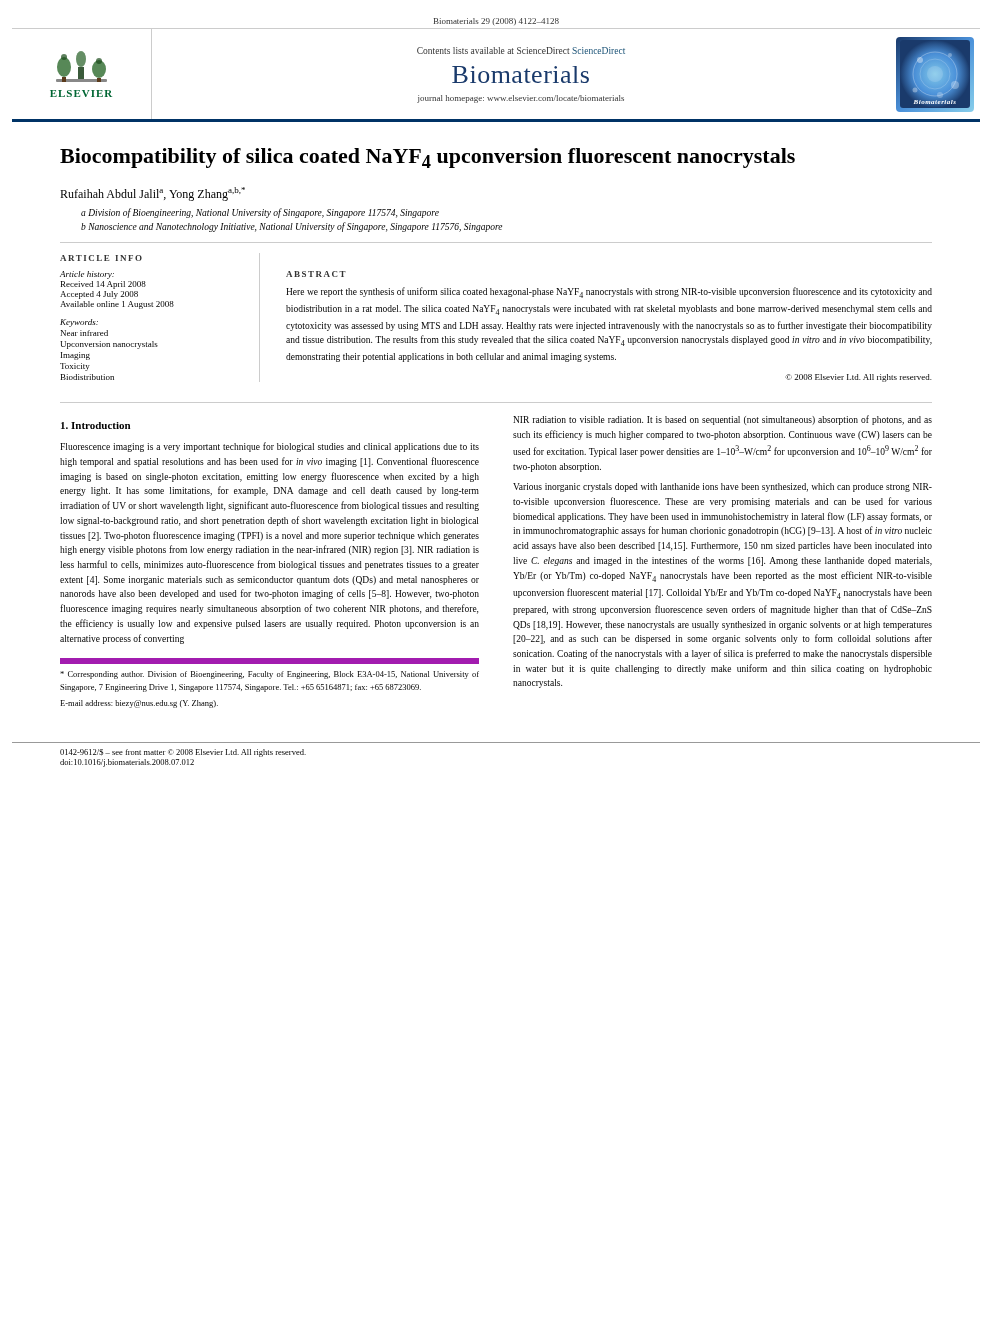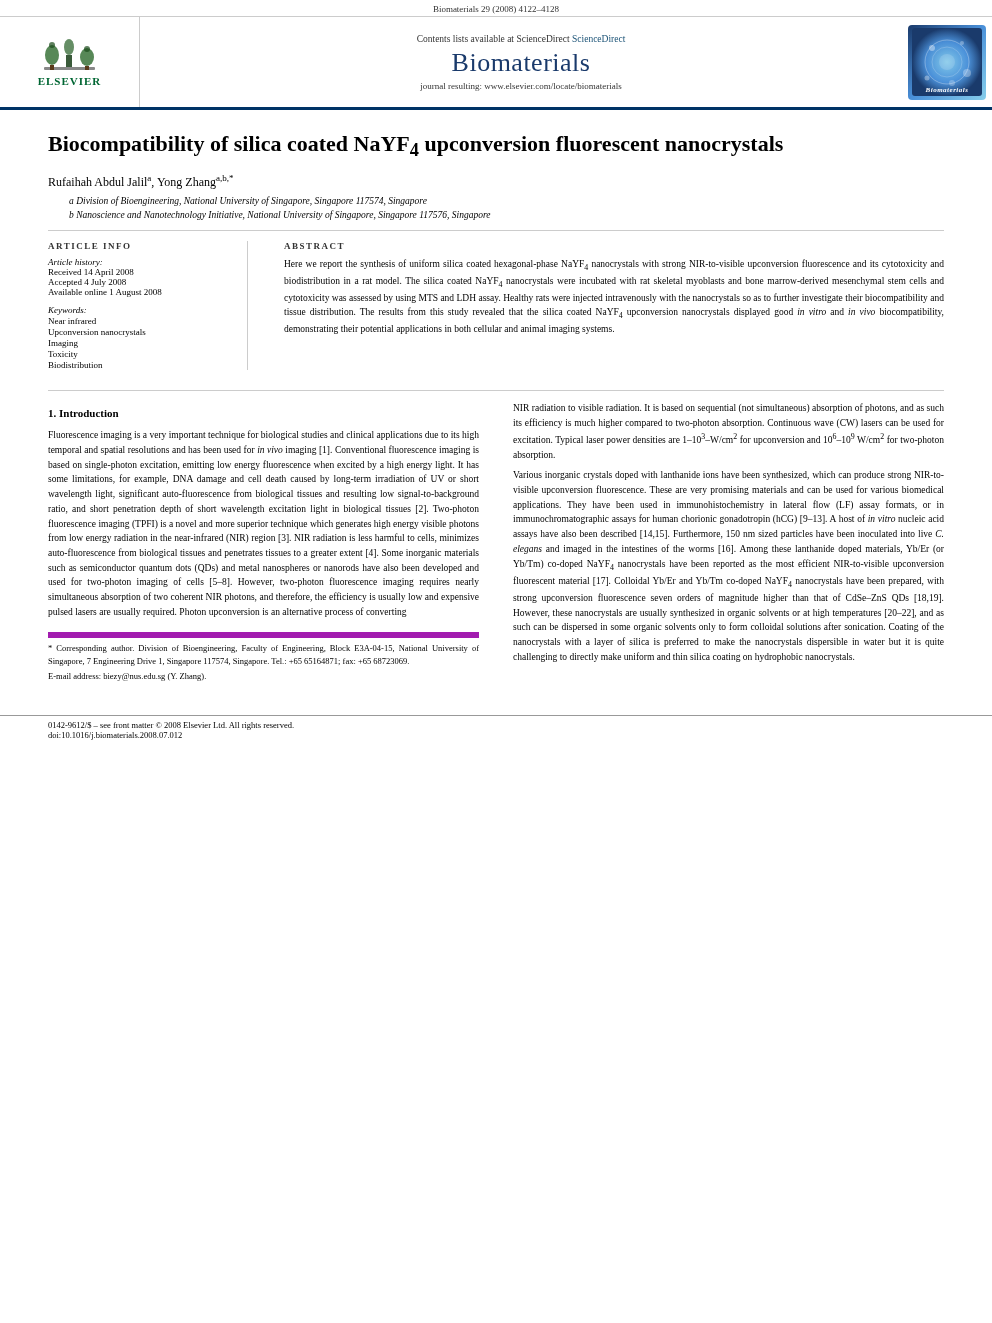--- a/index.html
+++ b/index.html
@@ -9,21 +9,21 @@
       font-size: 10.5px;
       color: #000;
       width: 992px;
       min-height: 1323px;
     }
 
     .page-wrapper {
       width: 992px;
       min-height: 1323px;
       background: #fff;
-      padding: 0;
+      padding: 12px;
     }
 
     
     .journal-bar {
       background: #fff;
       text-align: center;
       padding: 4px 0 2px 0;
       font-size: 9px;
       color: #333;
       border-bottom: 1px solid #ccc;
@@ -156,22 +156,23 @@
     }
 
     .divider-line {
       border: none;
       border-top: 1px solid #ccc;
       margin: 10px 0;
     }
 
     .two-column-section {
       display: flex;
-      gap: 36px;
+      gap: 26px;
       margin-top: 8px;
+      align-items: flex-end;
     }
 
     .article-info-col {
       width: 200px;
       flex-shrink: 0;
       border-right: 1px solid #ccc;
       padding-right: 15px;
     }
 
     .abstract-col {
@@ -327,21 +328,21 @@
       </div>
     </div>
 
     <div class="header-center">
       <div class="sciencedirect-link">
         <span>Contents lists available at ScienceDirect</span>
         <a href="#">ScienceDirect</a>
       </div>
       <div class="journal-title-header">Biomaterials</div>
       <div class="journal-homepage">
-        <span>journal resulting: www.elsevier.com/locate/biomaterials</span>
+        <span>journal homepage: www.elsevier.com/locate/biomaterials</span>
       </div>
     </div>
 
     <div class="header-logo-right">
       <div class="biomaterials-logo-box">
         <svg width="70" height="68" viewBox="0 0 70 68">
           <defs>
             <radialGradient id="bg" cx="50%" cy="50%" r="50%">
               <stop offset="0%" stop-color="#87ceeb" stop-opacity="0.9"></stop>
               <stop offset="60%" stop-color="#4a90d9" stop-opacity="0.9"></stop>
@@ -398,20 +399,21 @@
           <div class="keyword-item">Toxicity</div>
           <div class="keyword-item">Biodistribution</div>
         </div>
       </div>
 
       <div class="abstract-col">
         <div class="section-label">ABSTRACT</div>
         <div class="abstract-text">
           Here we report the synthesis of uniform silica coated hexagonal-phase NaYF<sub>4</sub> nanocrystals with strong NIR-to-visible upconversion fluorescence and its cytotoxicity and biodistribution in a rat model. The silica coated NaYF<sub>4</sub> nanocrystals were incubated with rat skeletal myoblasts and bone marrow-derived mesenchymal stem cells and cytotoxicity was assessed by using MTS and LDH assay. Healthy rats were injected intravenously with the nanocrystals so as to further investigate their biocompatibility and tissue distribution. The results from this study revealed that the silica coated NaYF<sub>4</sub> upconversion nanocrystals displayed good <em>in vitro</em> and <em>in vivo</em> biocompatibility, demonstrating their potential applications in both cellular and animal imaging systems.
         </div>
+        <div class="copyright-line">© 2008 Elsevier Ltd. All rights reserved.</div>
       </div>
     </div>
   </div>
 
   <hr class="divider-line" style="margin: 0 48px;">
 
   <div class="main-body">
     <div class="two-col-body">
 
       <div class="body-col">

